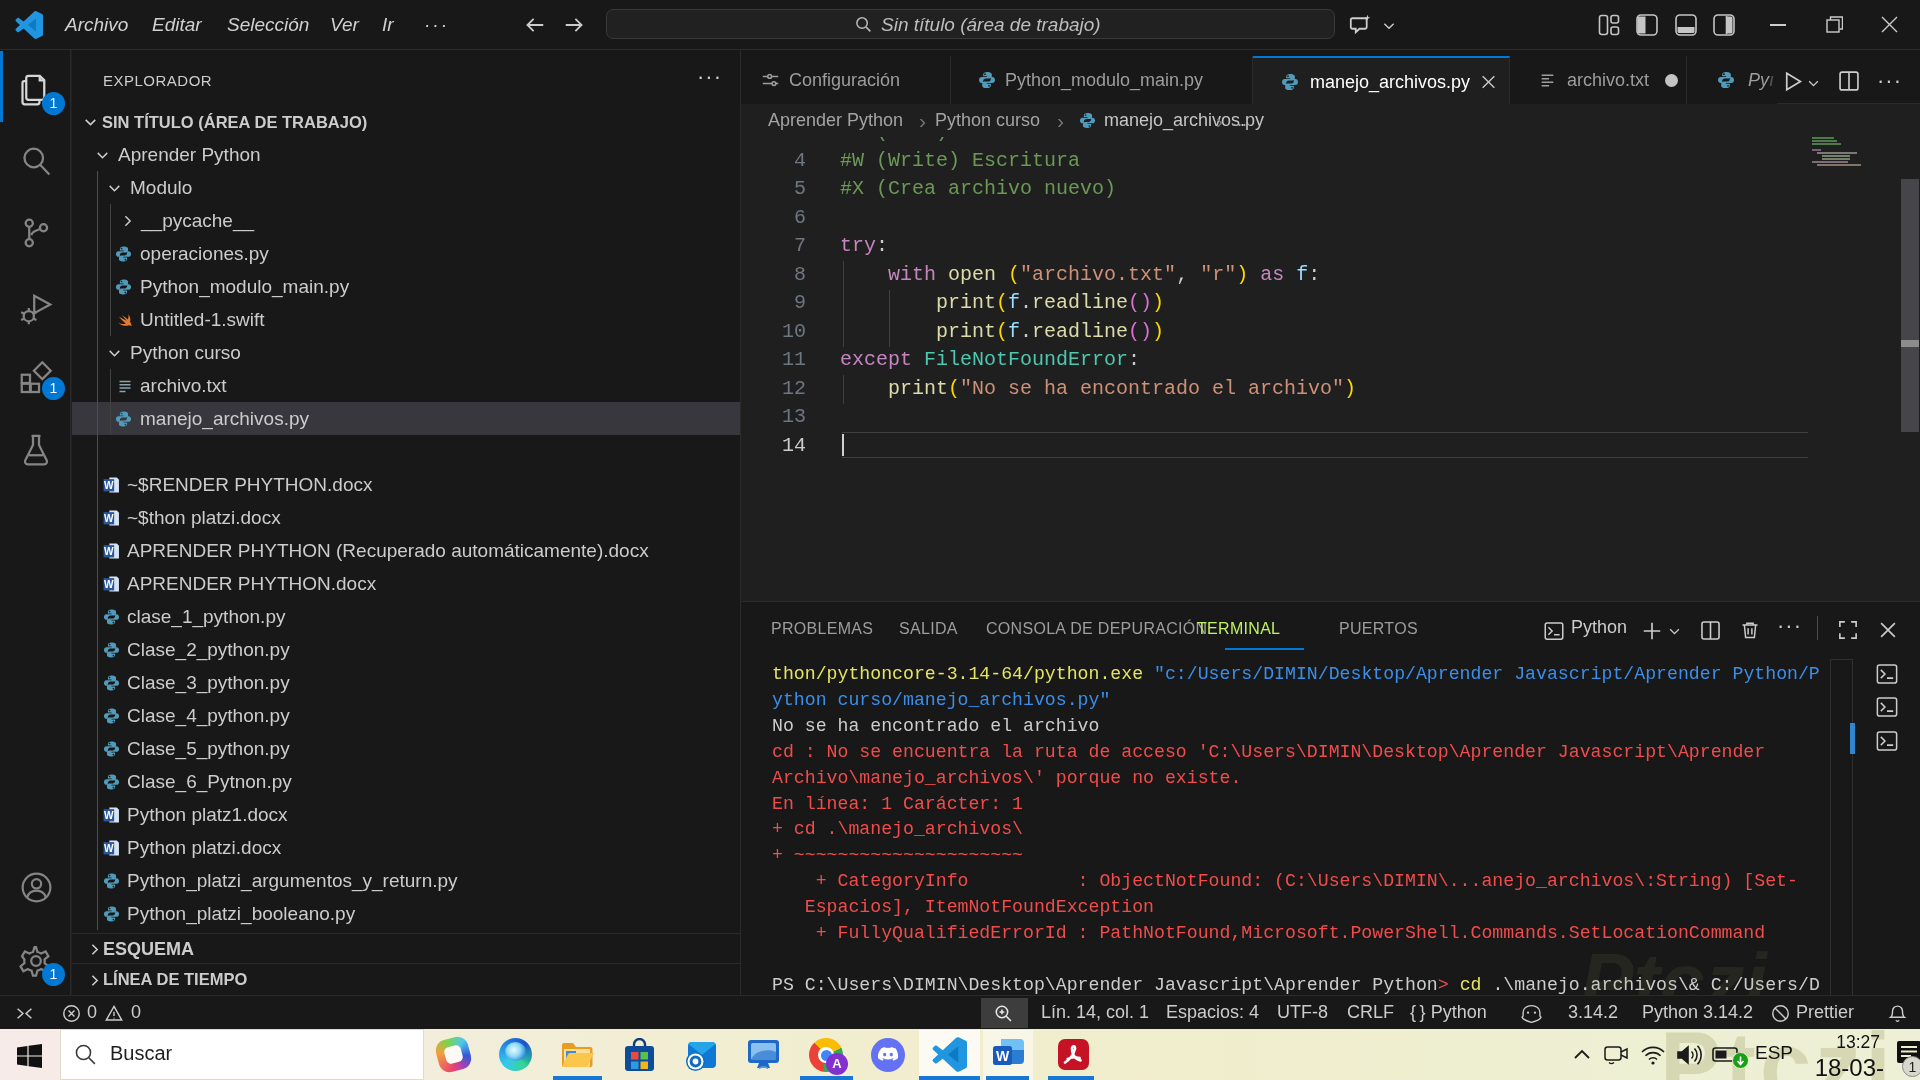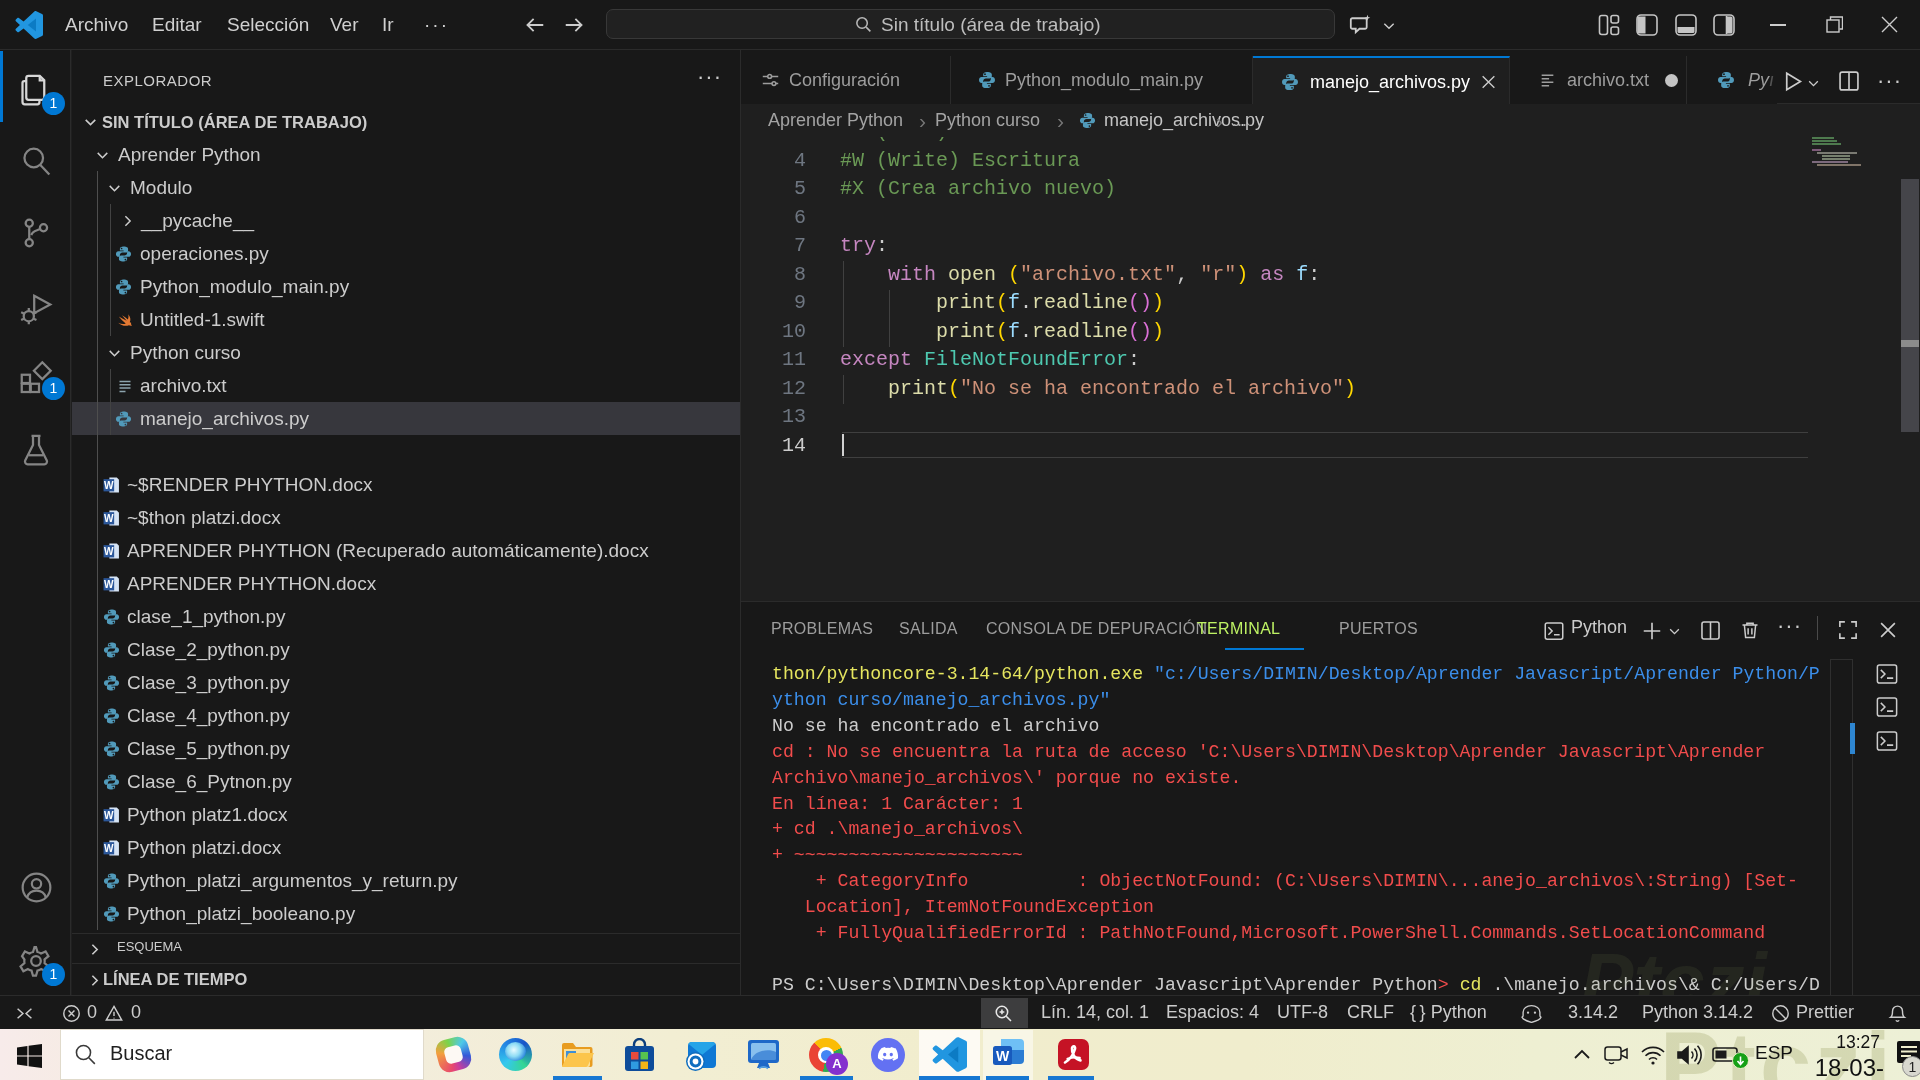--- a/index.html
+++ b/index.html
@@ -5,21 +5,21 @@
   * { margin:0; padding:0; box-sizing:border-box; }
   html,body { width:1920px; height:1080px; overflow:hidden; background:#1f1f1f;
     font-family:"Liberation Sans", sans-serif; }
   #root { position:absolute; width:1920px; height:1080px; left:0; top:0; overflow:hidden; }
   .abs { position:absolute; }
   svg { display:block; }
   pre { font-family:"Liberation Mono", monospace; }
 
   
   #titlebar { position:absolute; left:0; top:0; width:1920px; height:50px; background:#181818;
-    border-bottom:1px solid #2b2b2b; color:#cccccc; }
+    border-bottom:1px solid #2b2b2b; color:#cccccc;font-style:italic; }
   .menuitem { position:absolute; top:0; height:50px; line-height:50px; font-size:19px; color:#d0d0d0; }
 
   
   #activitybar { position:absolute; left:0; top:50px; width:71px; height:945px; background:#181818;
     border-right:1px solid #2b2b2b; }
   .badge { position:absolute; width:23px; height:23px; border-radius:50%; background:#0078d4;
     color:#fff; font-size:14px; text-align:center; line-height:23px; }
 
   
   #sidebar { position:absolute; left:72px; top:50px; width:668px; height:945px; background:#181818;
@@ -347,21 +347,21 @@
         <svg class="ticon" style="left:31px" width="17" height="17" viewBox="0 0 16 16">
           <path fill="#519aba" d="M7.9.9C5.9.9 4.6 1.8 4.6 3v1.7h3.5v.6H3.2C1.9 5.3.9 6.4.9 8c0 1.6 1 2.7 2.3 2.7h1.4V9c0-1.3 1.1-2.4 2.4-2.4h3.3c1.1 0 2-.9 2-2V3c0-1.2-1.5-2.1-3.4-2.1zM6.2 2a.8.8 0 1 1 0 1.6A.8.8 0 0 1 6.2 2z"></path>
           <path fill="#519aba" transform="rotate(180 8 8)" d="M7.9.9C5.9.9 4.6 1.8 4.6 3v1.7h3.5v.6H3.2C1.9 5.3.9 6.4.9 8c0 1.6 1 2.7 2.3 2.7h1.4V9c0-1.3 1.1-2.4 2.4-2.4h3.3c1.1 0 2-.9 2-2V3c0-1.2-1.5-2.1-3.4-2.1zM6.2 2a.8.8 0 1 1 0 1.6A.8.8 0 0 1 6.2 2z"></path>
         </svg>
         <span class="lbl" style="left:55px">Python_platzi_booleano.py</span>
       </div>
     <div class="abs" style="left:0;top:883px;width:668px;height:30px;border-top:1px solid #2b2b2b">
       <svg class="abs" style="left:14px;top:7px" width="17" height="17" viewBox="0 0 16 16" fill="none" stroke="#cccccc" stroke-width="1.5">
           <path d="m6 3.5 4.5 4.5L6 12.5"></path>
         </svg>
-      <span class="abs" style="left:45px;top:5px;font-weight:normal;font-size:13px">ESQUEMA</span>
+      <span class="abs" style="left:31px;top:5px;font-weight:bold;font-size:18px">ESQUEMA</span>
     </div>
     <div class="abs" style="left:0;top:913px;width:668px;height:32px;border-top:1px solid #2b2b2b">
       <svg class="abs" style="left:14px;top:8px" width="17" height="17" viewBox="0 0 16 16" fill="none" stroke="#cccccc" stroke-width="1.5">
           <path d="m6 3.5 4.5 4.5L6 12.5"></path>
         </svg>
       <span class="abs" style="left:31px;top:6px;font-weight:bold;font-size:16.5px">LÍNEA DE TIEMPO</span>
     </div>
   </div>
   <div class="abs" style="left:740px;top:50px;width:1px;height:945px;background:#2b2b2b"></div>
   <div id="tabbar">
@@ -507,21 +507,21 @@
       </svg>
     <pre class="abs" style="left:31px;top:60px;font-size:18.2px;line-height:25.9px;color:#cccccc"><span class="ty">thon/pythoncore-3.14-64/python.exe</span> <span class="tb">"c:/Users/DIMIN/Desktop/Aprender Javascript/Aprender Python/P</span>
 <span class="tb">ython curso/manejo_archivos.py"</span>
 No se ha encontrado el archivo
 <span class="tr">cd : No se encuentra la ruta de acceso 'C:\Users\DIMIN\Desktop\Aprender Javascript\Aprender</span>
 <span class="tr">Archivo\manejo_archivos\' porque no existe.</span>
 <span class="tr">En línea: 1 Carácter: 1</span>
 <span class="tr">+ cd .\manejo_archivos\</span>
 <span class="tr">+ ~~~~~~~~~~~~~~~~~~~~~</span>
 <span class="tr">    + CategoryInfo          : ObjectNotFound: (C:\Users\DIMIN\...anejo_archivos\:String) [Set-</span>
-<span class="tr">   Location], ItemNotFoundException</span>
+<span class="tr">   Espacios], ItemNotFoundException</span>
 <span class="tr">    + FullyQualifiedErrorId : PathNotFound,Microsoft.PowerShell.Commands.SetLocationCommand</span>
 
 PS C:\Users\DIMIN\Desktop\Aprender Javascript\Aprender Python<span class="tr">&gt;</span> <span class="ty">cd</span> .\manejo.archivos\&amp; C:/Users/D</pre>
     <div class="abs" style="left:839px;top:334px;font-size:80px;font-weight:bold;color:rgba(150,170,95,0.10);font-style:italic">Ptczi</div>
     <div class="abs" style="left:1089px;top:57px;width:23px;height:337px;border:1px solid #2f2f2f"></div>
     <div class="abs" style="left:1109px;top:121px;width:5px;height:31px;background:#2e86d1"></div>
     <svg class="abs" style="left:1135px;top:61px" width="22" height="22" viewBox="0 0 16 16" fill="none" stroke="#cccccc" stroke-width="1.1">
         <rect x="1" y="1.5" width="14" height="13" rx="1.5"></rect>
         <path d="m3.5 5 3 3-3 3M8 11h4.5"></path>
       </svg>

